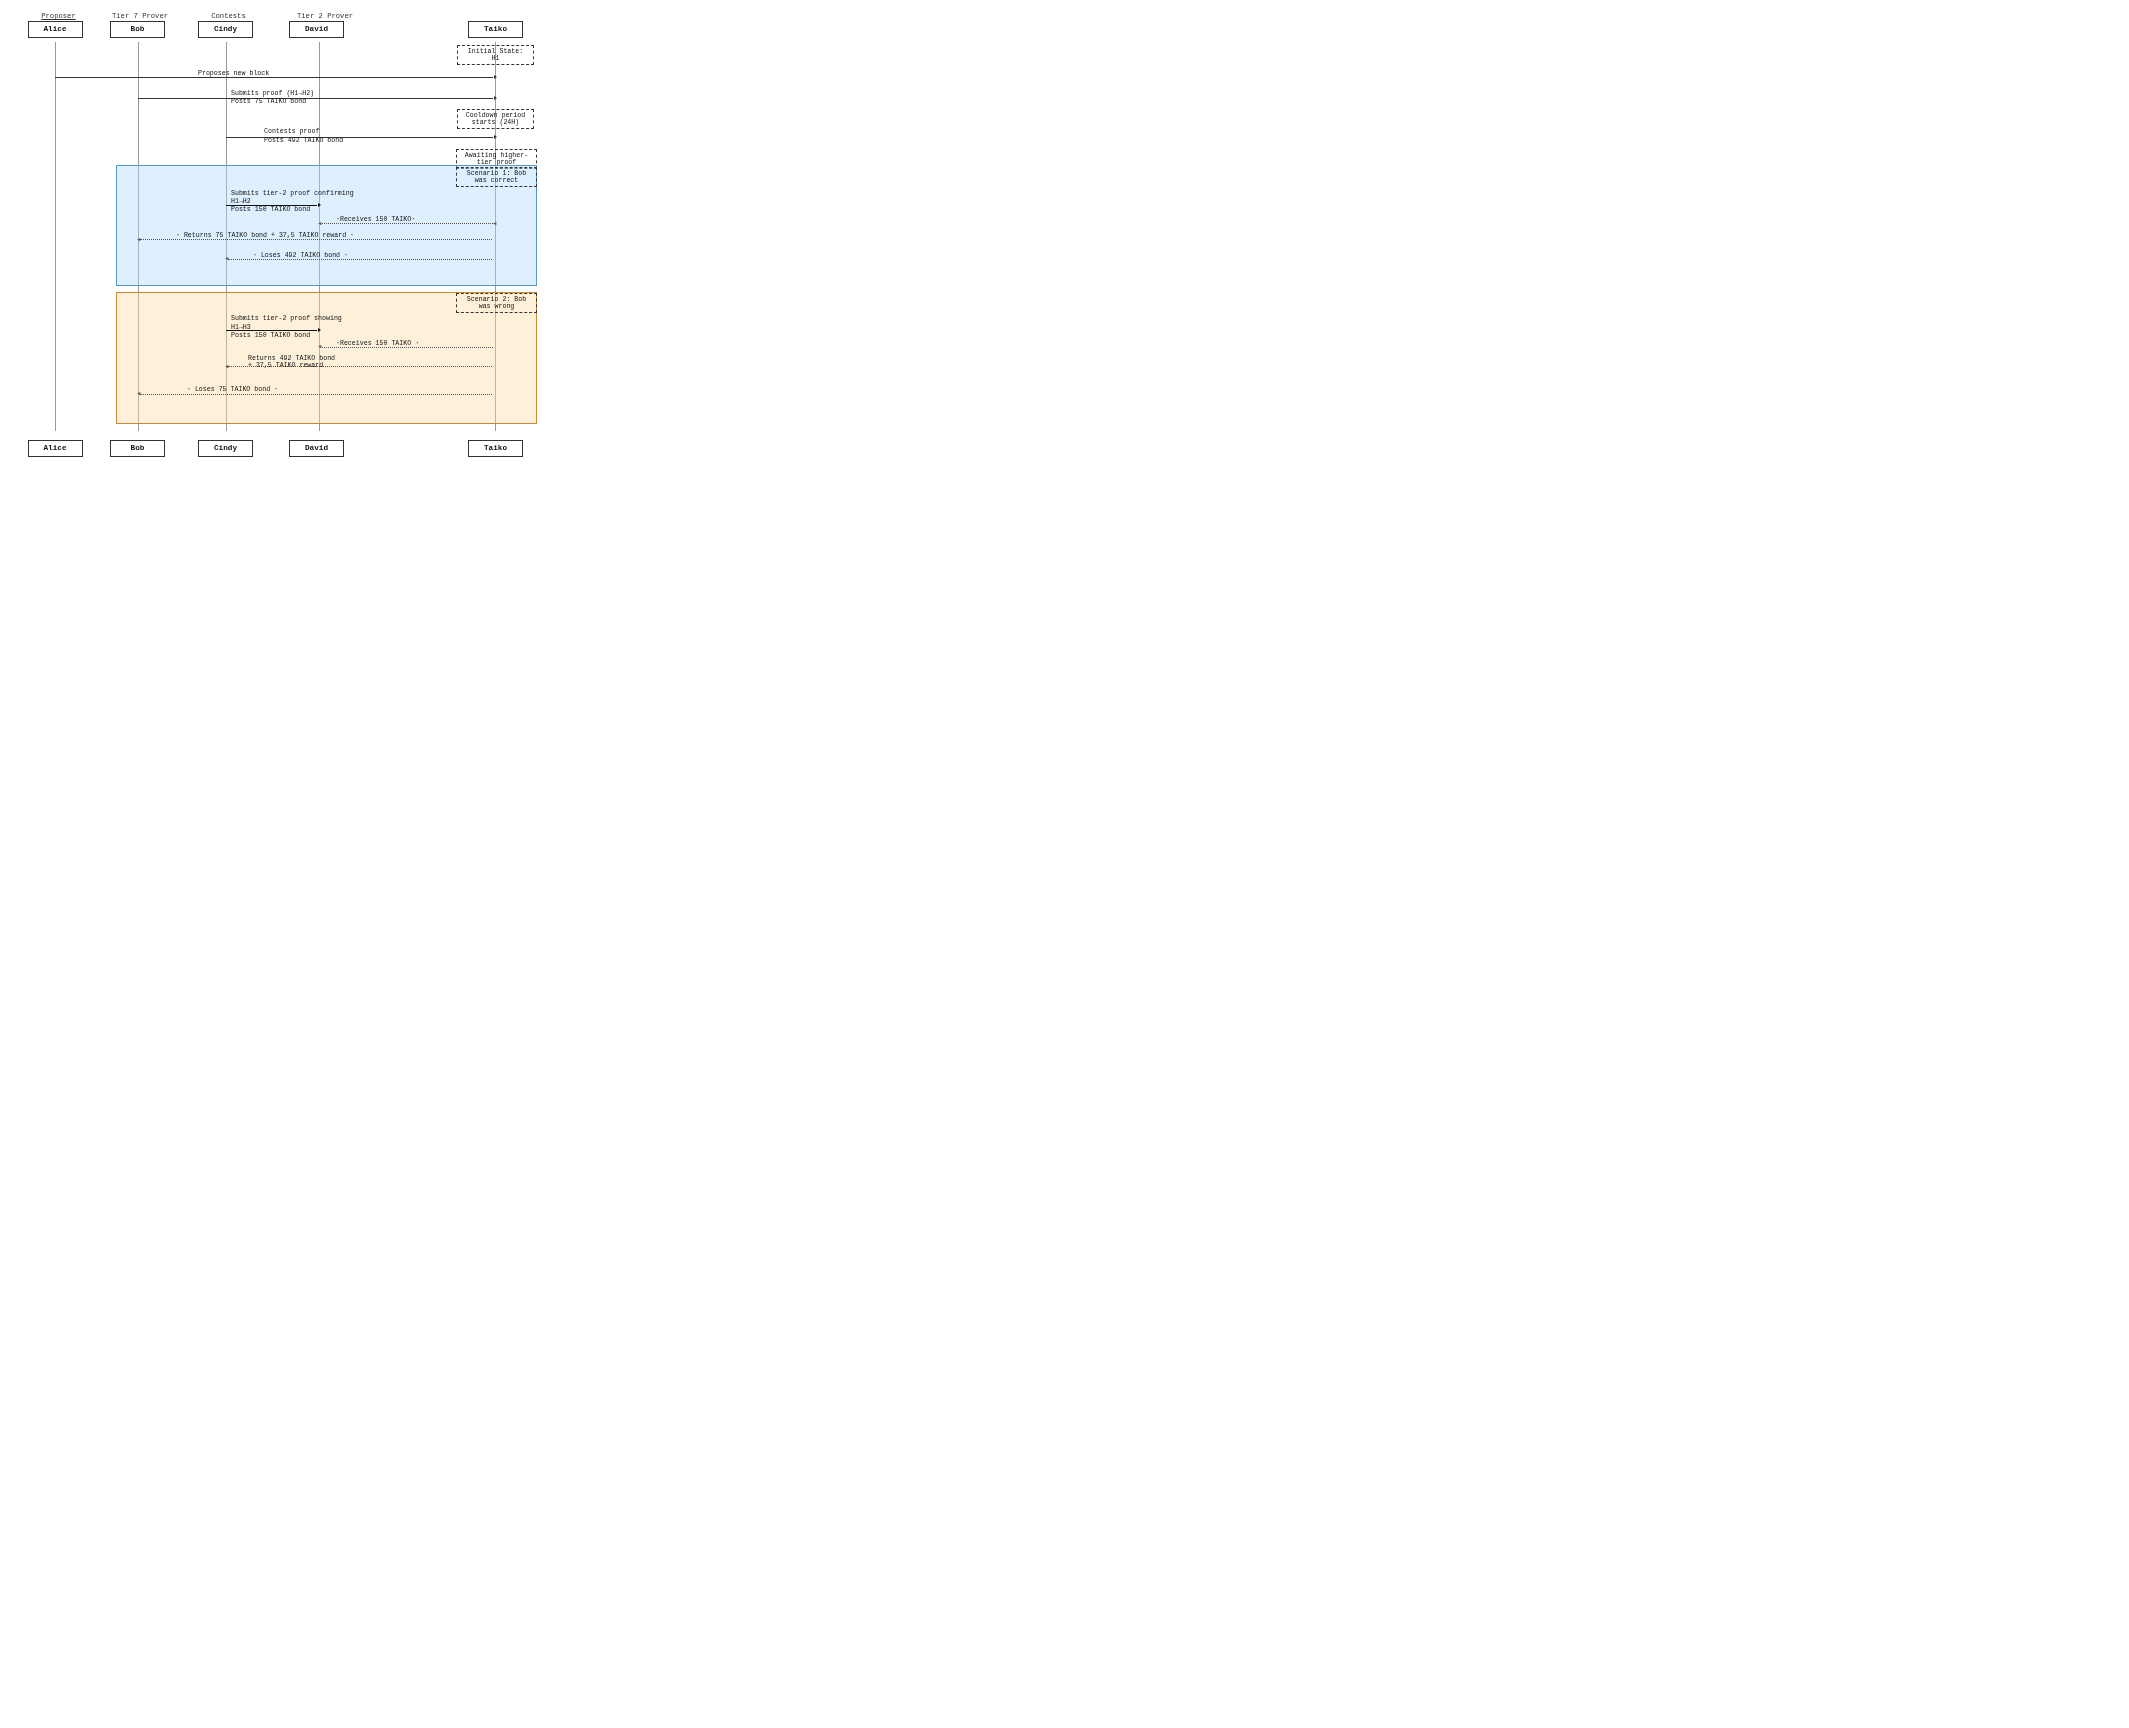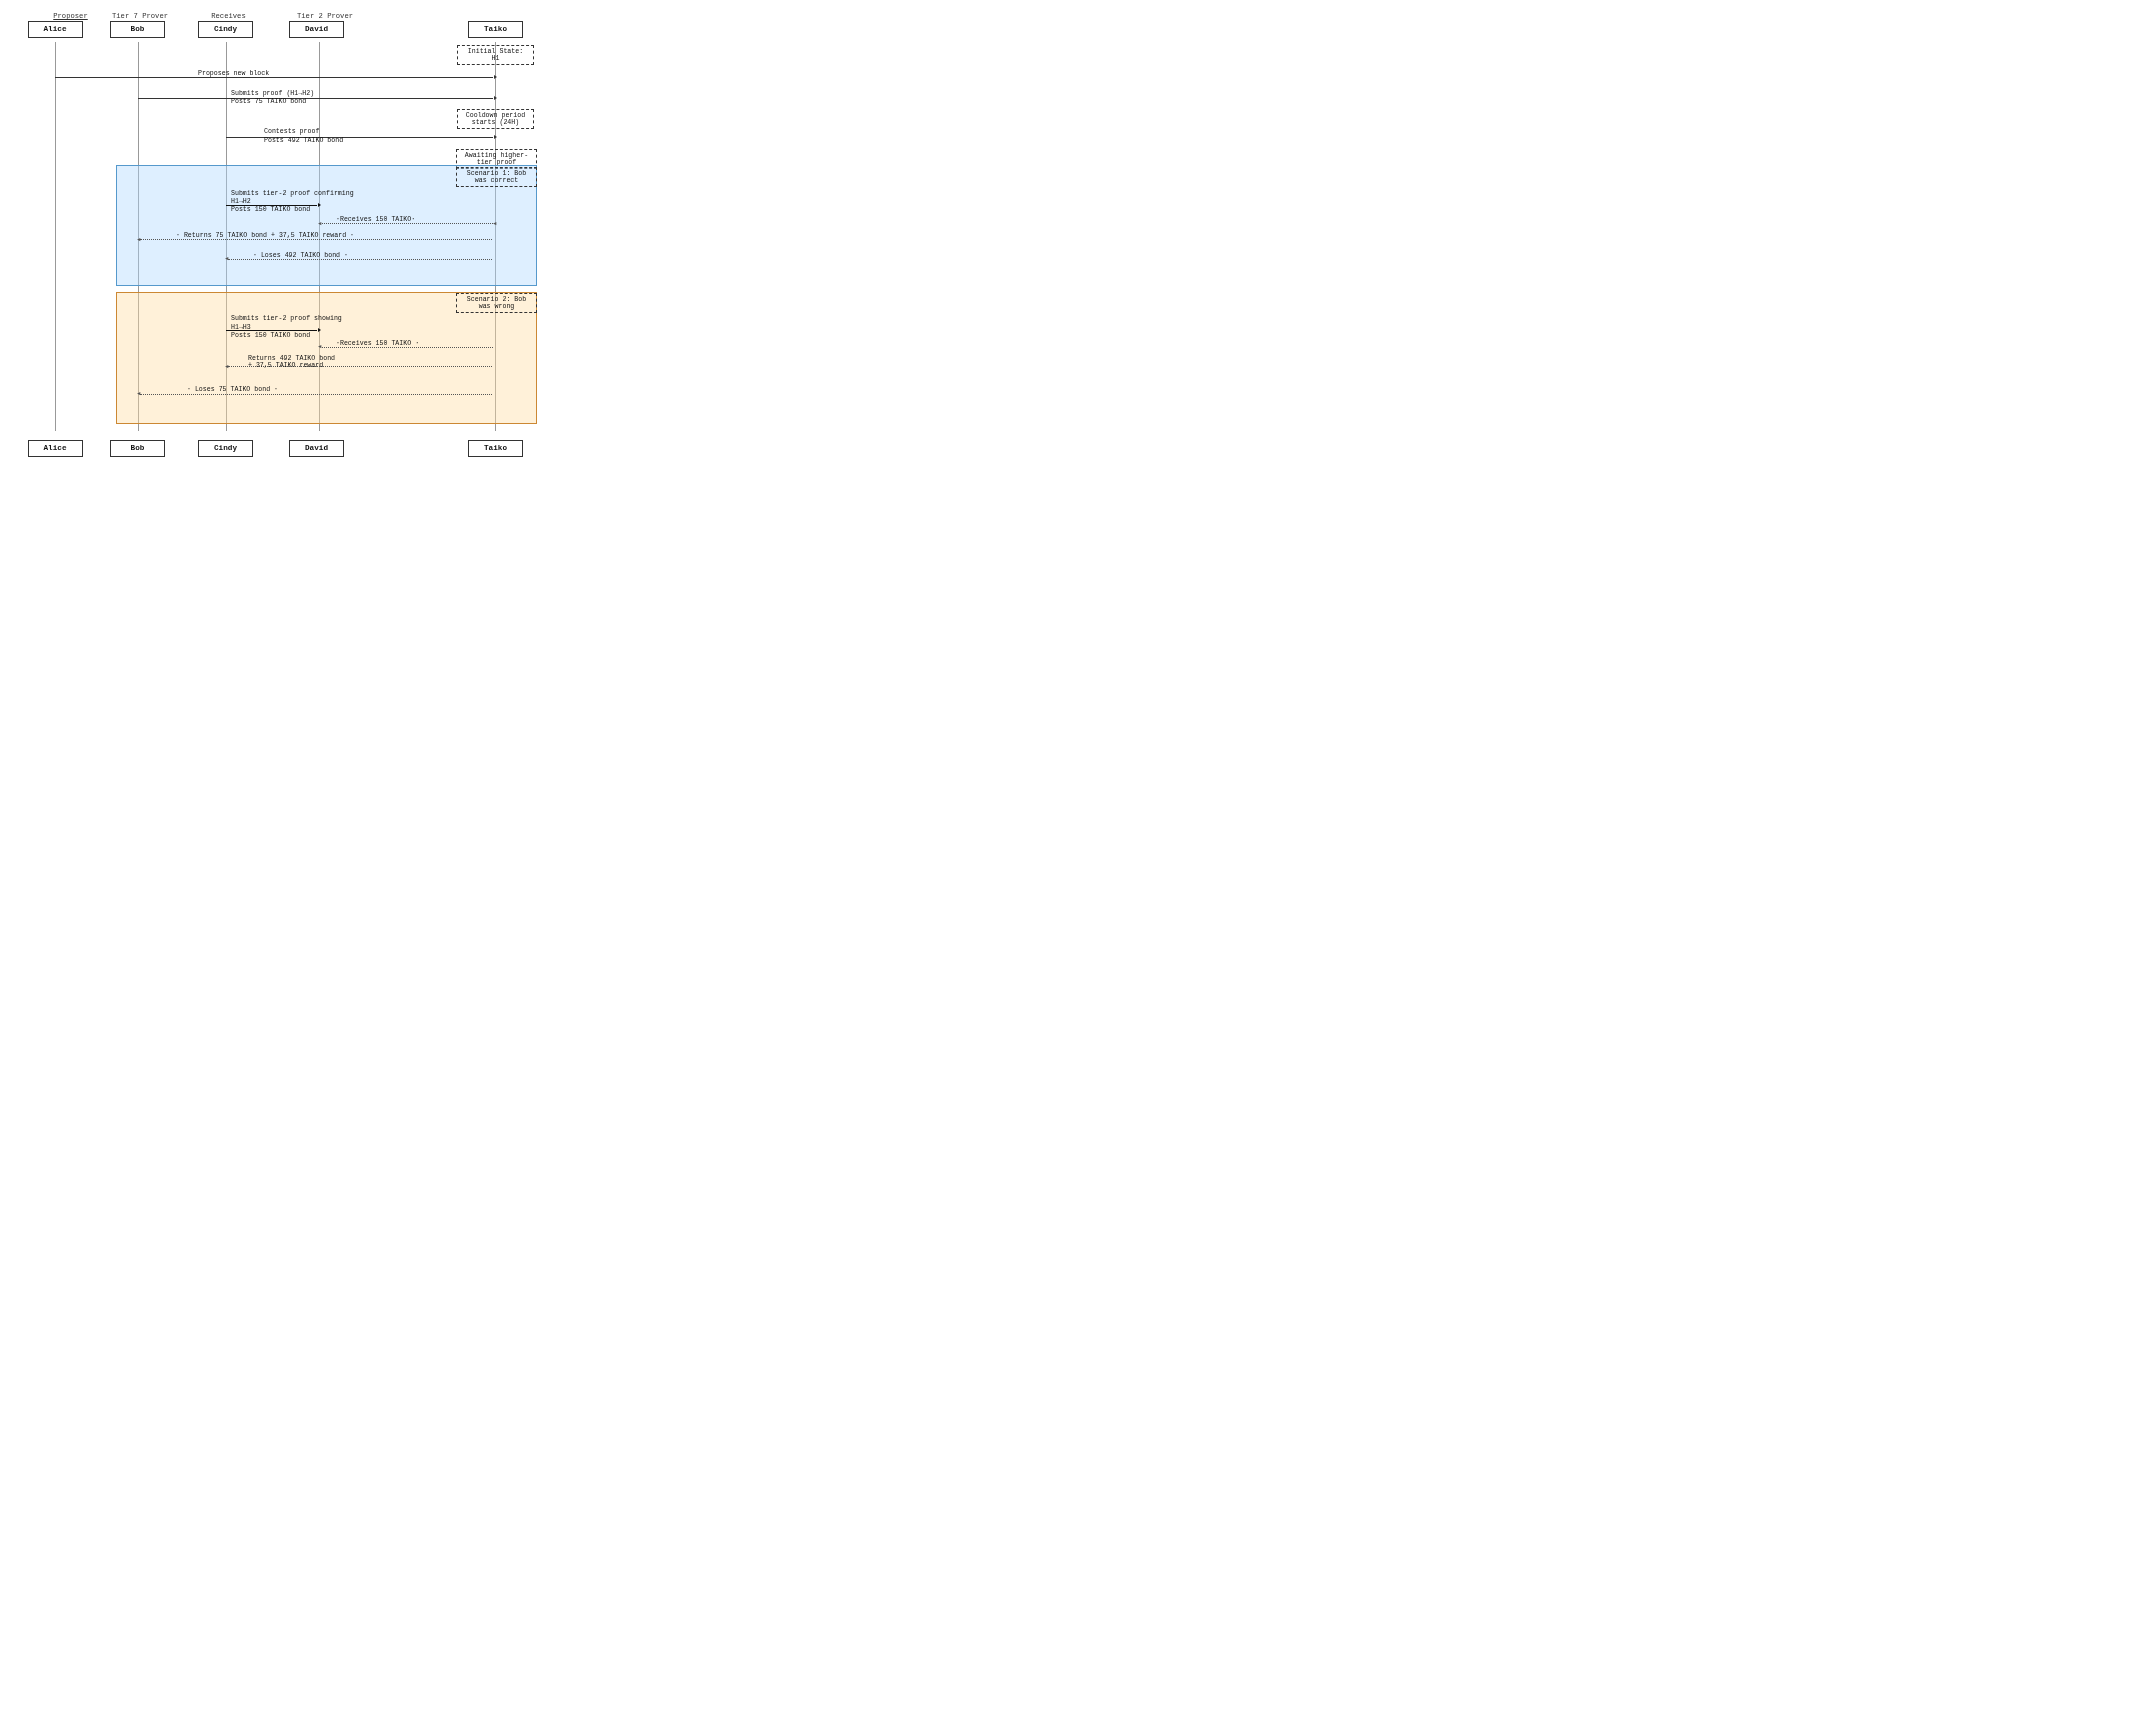--- a/index.html
+++ b/index.html
@@ -84,23 +84,23 @@
     .dot-arrow {
       position: absolute;
       border-top: 0.8px dotted #555;
     }
   </style>
 </head>
 <body>
 
 <div class="diagram">
 
-  <div class="role-label" style="left:32px;top:1.1px;width:55px;text-decoration:underline;">Proposer</div>
+  <div class="role-label" style="left:20px;top:1.1px;width:55px;text-decoration:underline;">Proposer</div>
   <div class="role-label" style="left:96px;top:1.1px;width:66px;">Tier 7 Prover</div>
-  <div class="role-label" style="left:190px;top:1.1px;width:55px;">Receives</div>
+  <div class="role-label" style="left:190px;top:1.1px;width:55px;">Contests</div>
   <div class="role-label" style="left:281px;top:1.1px;width:66px;">Tier 2 Prover</div>
 
   <div class="actor-box" style="left:16.5px;top:10px;width:55px;">Alice</div>
   <div class="actor-box" style="left:99px;top:10px;width:55px;">Bob</div>
   <div class="actor-box" style="left:187px;top:10px;width:55px;">Cindy</div>
   <div class="actor-box" style="left:278px;top:10px;width:55px;">David</div>
   <div class="actor-box" style="left:457px;top:10px;width:55px;">Taiko</div>
 
   <div class="lifeline" style="left:44px;top:31px;bottom:31px;"></div>
   <div class="lifeline" style="left:127px;top:31px;bottom:31px;"></div>

